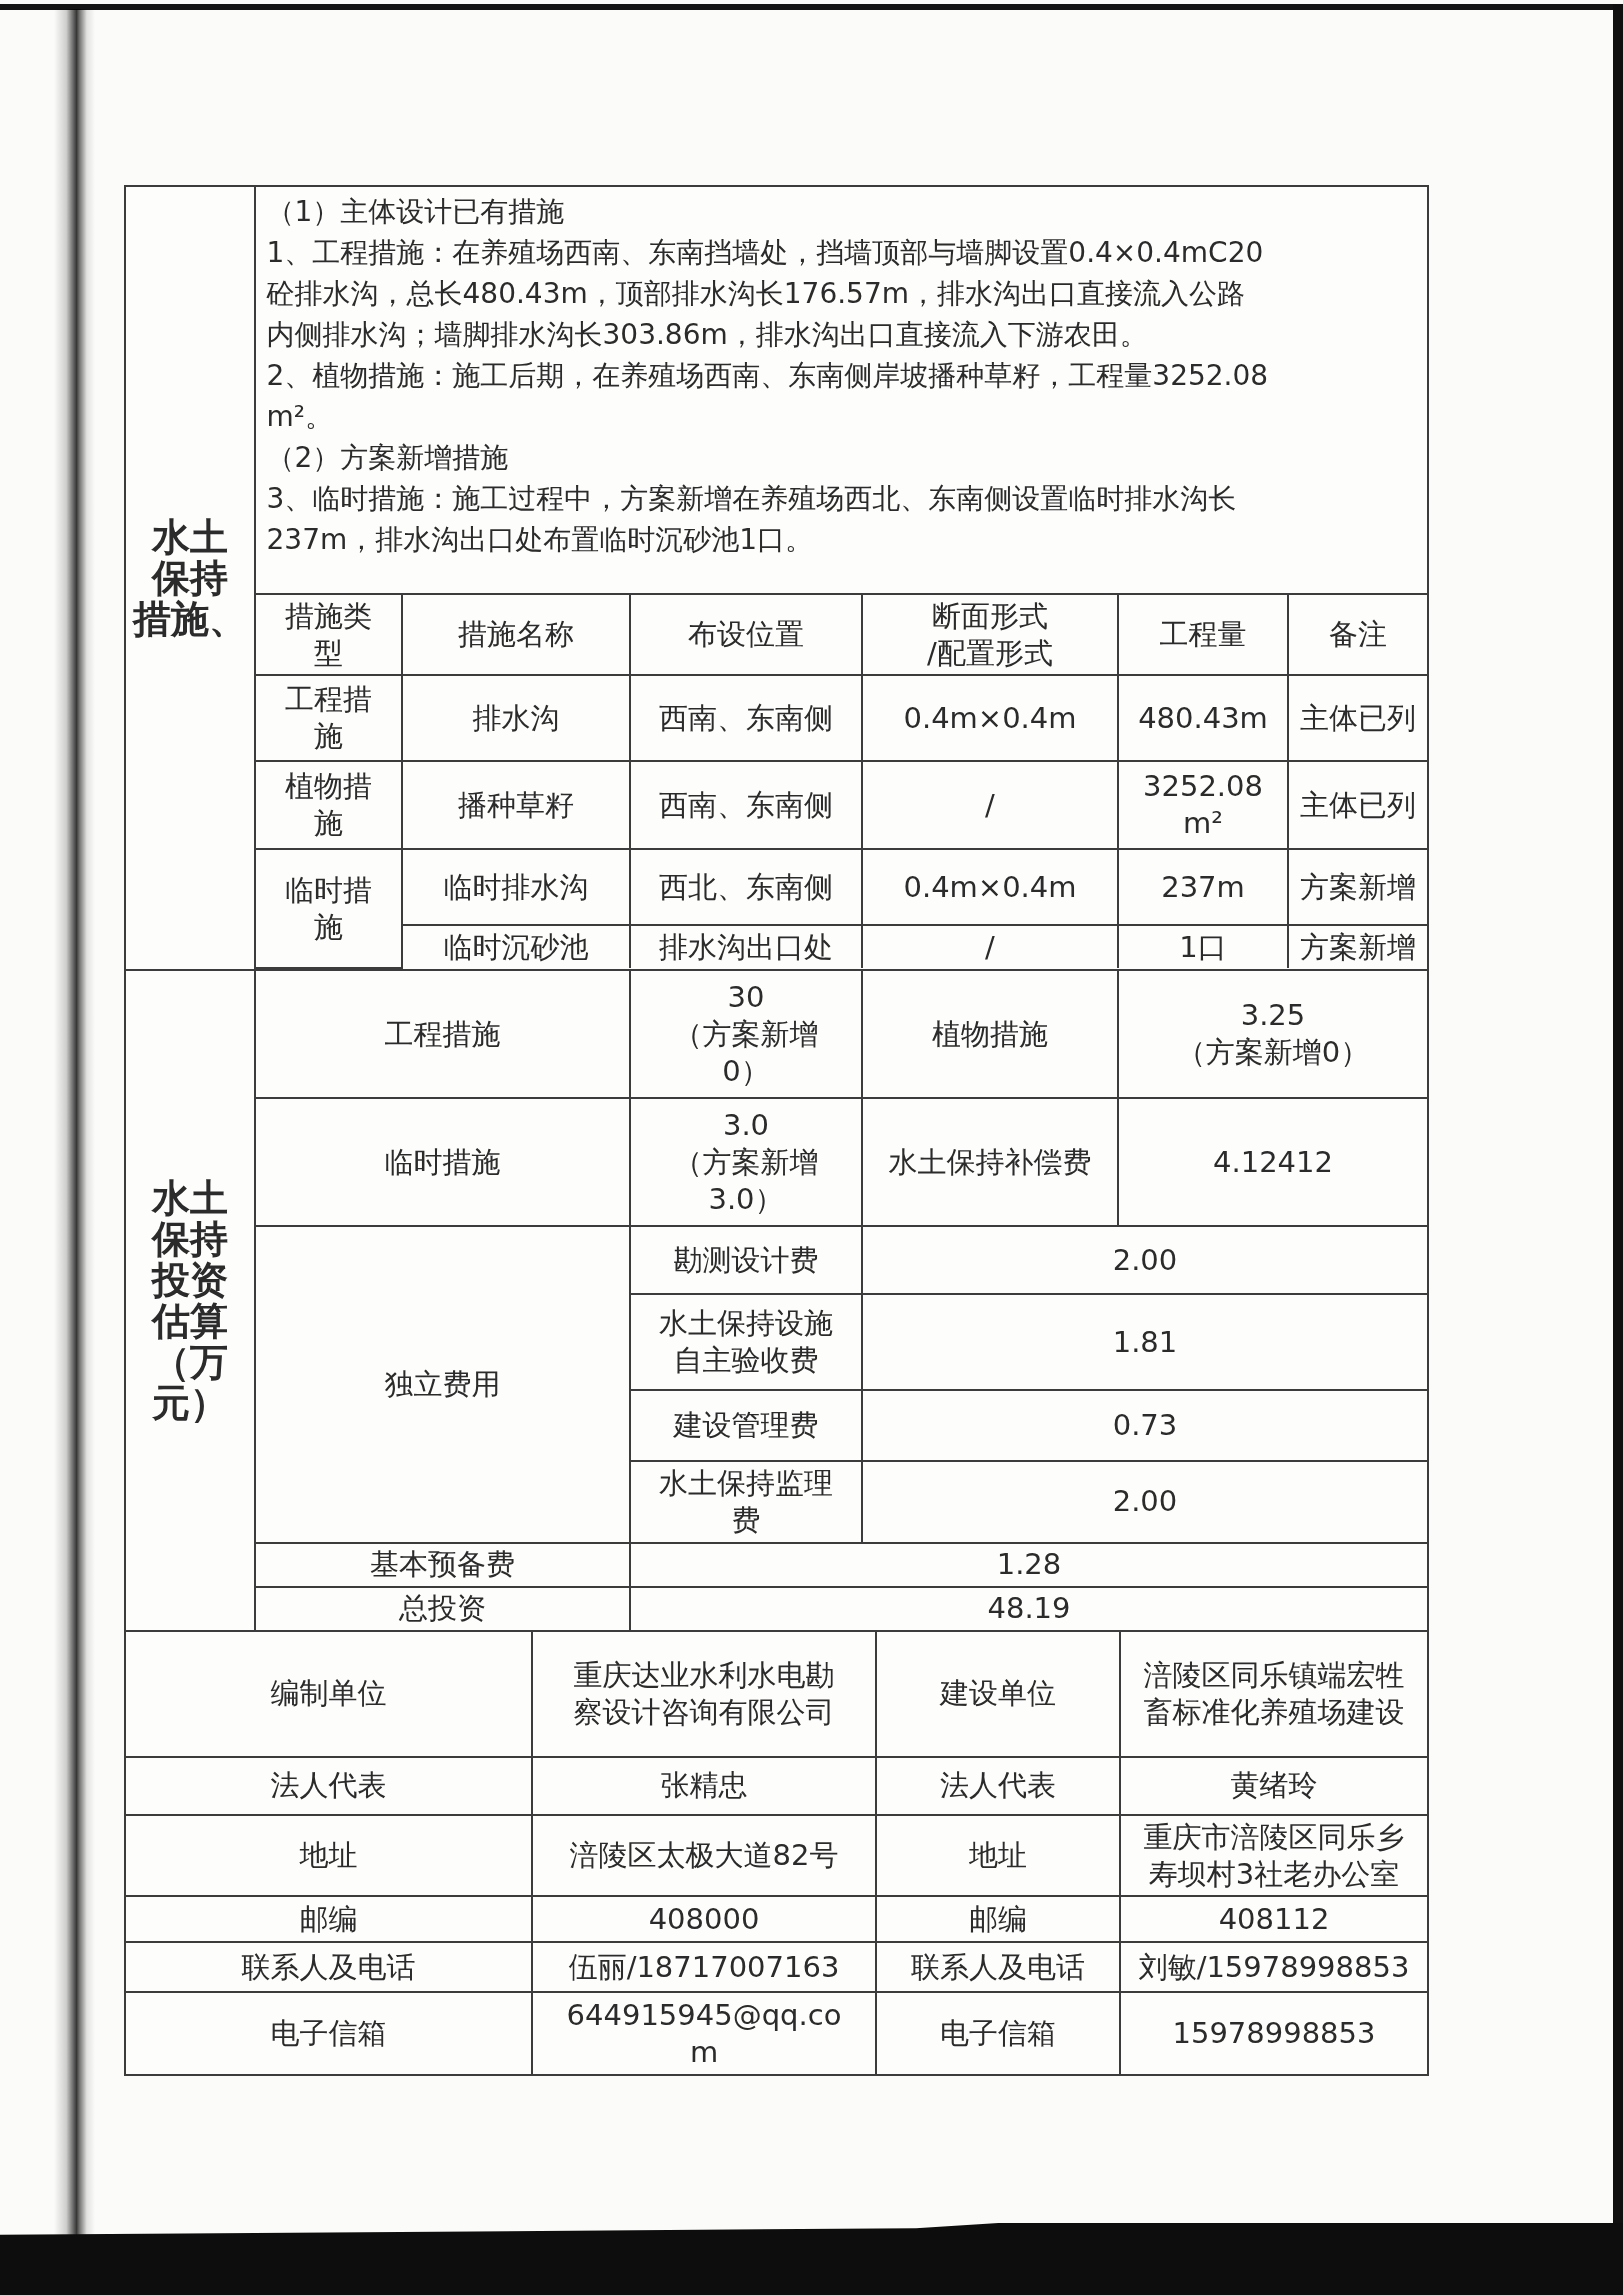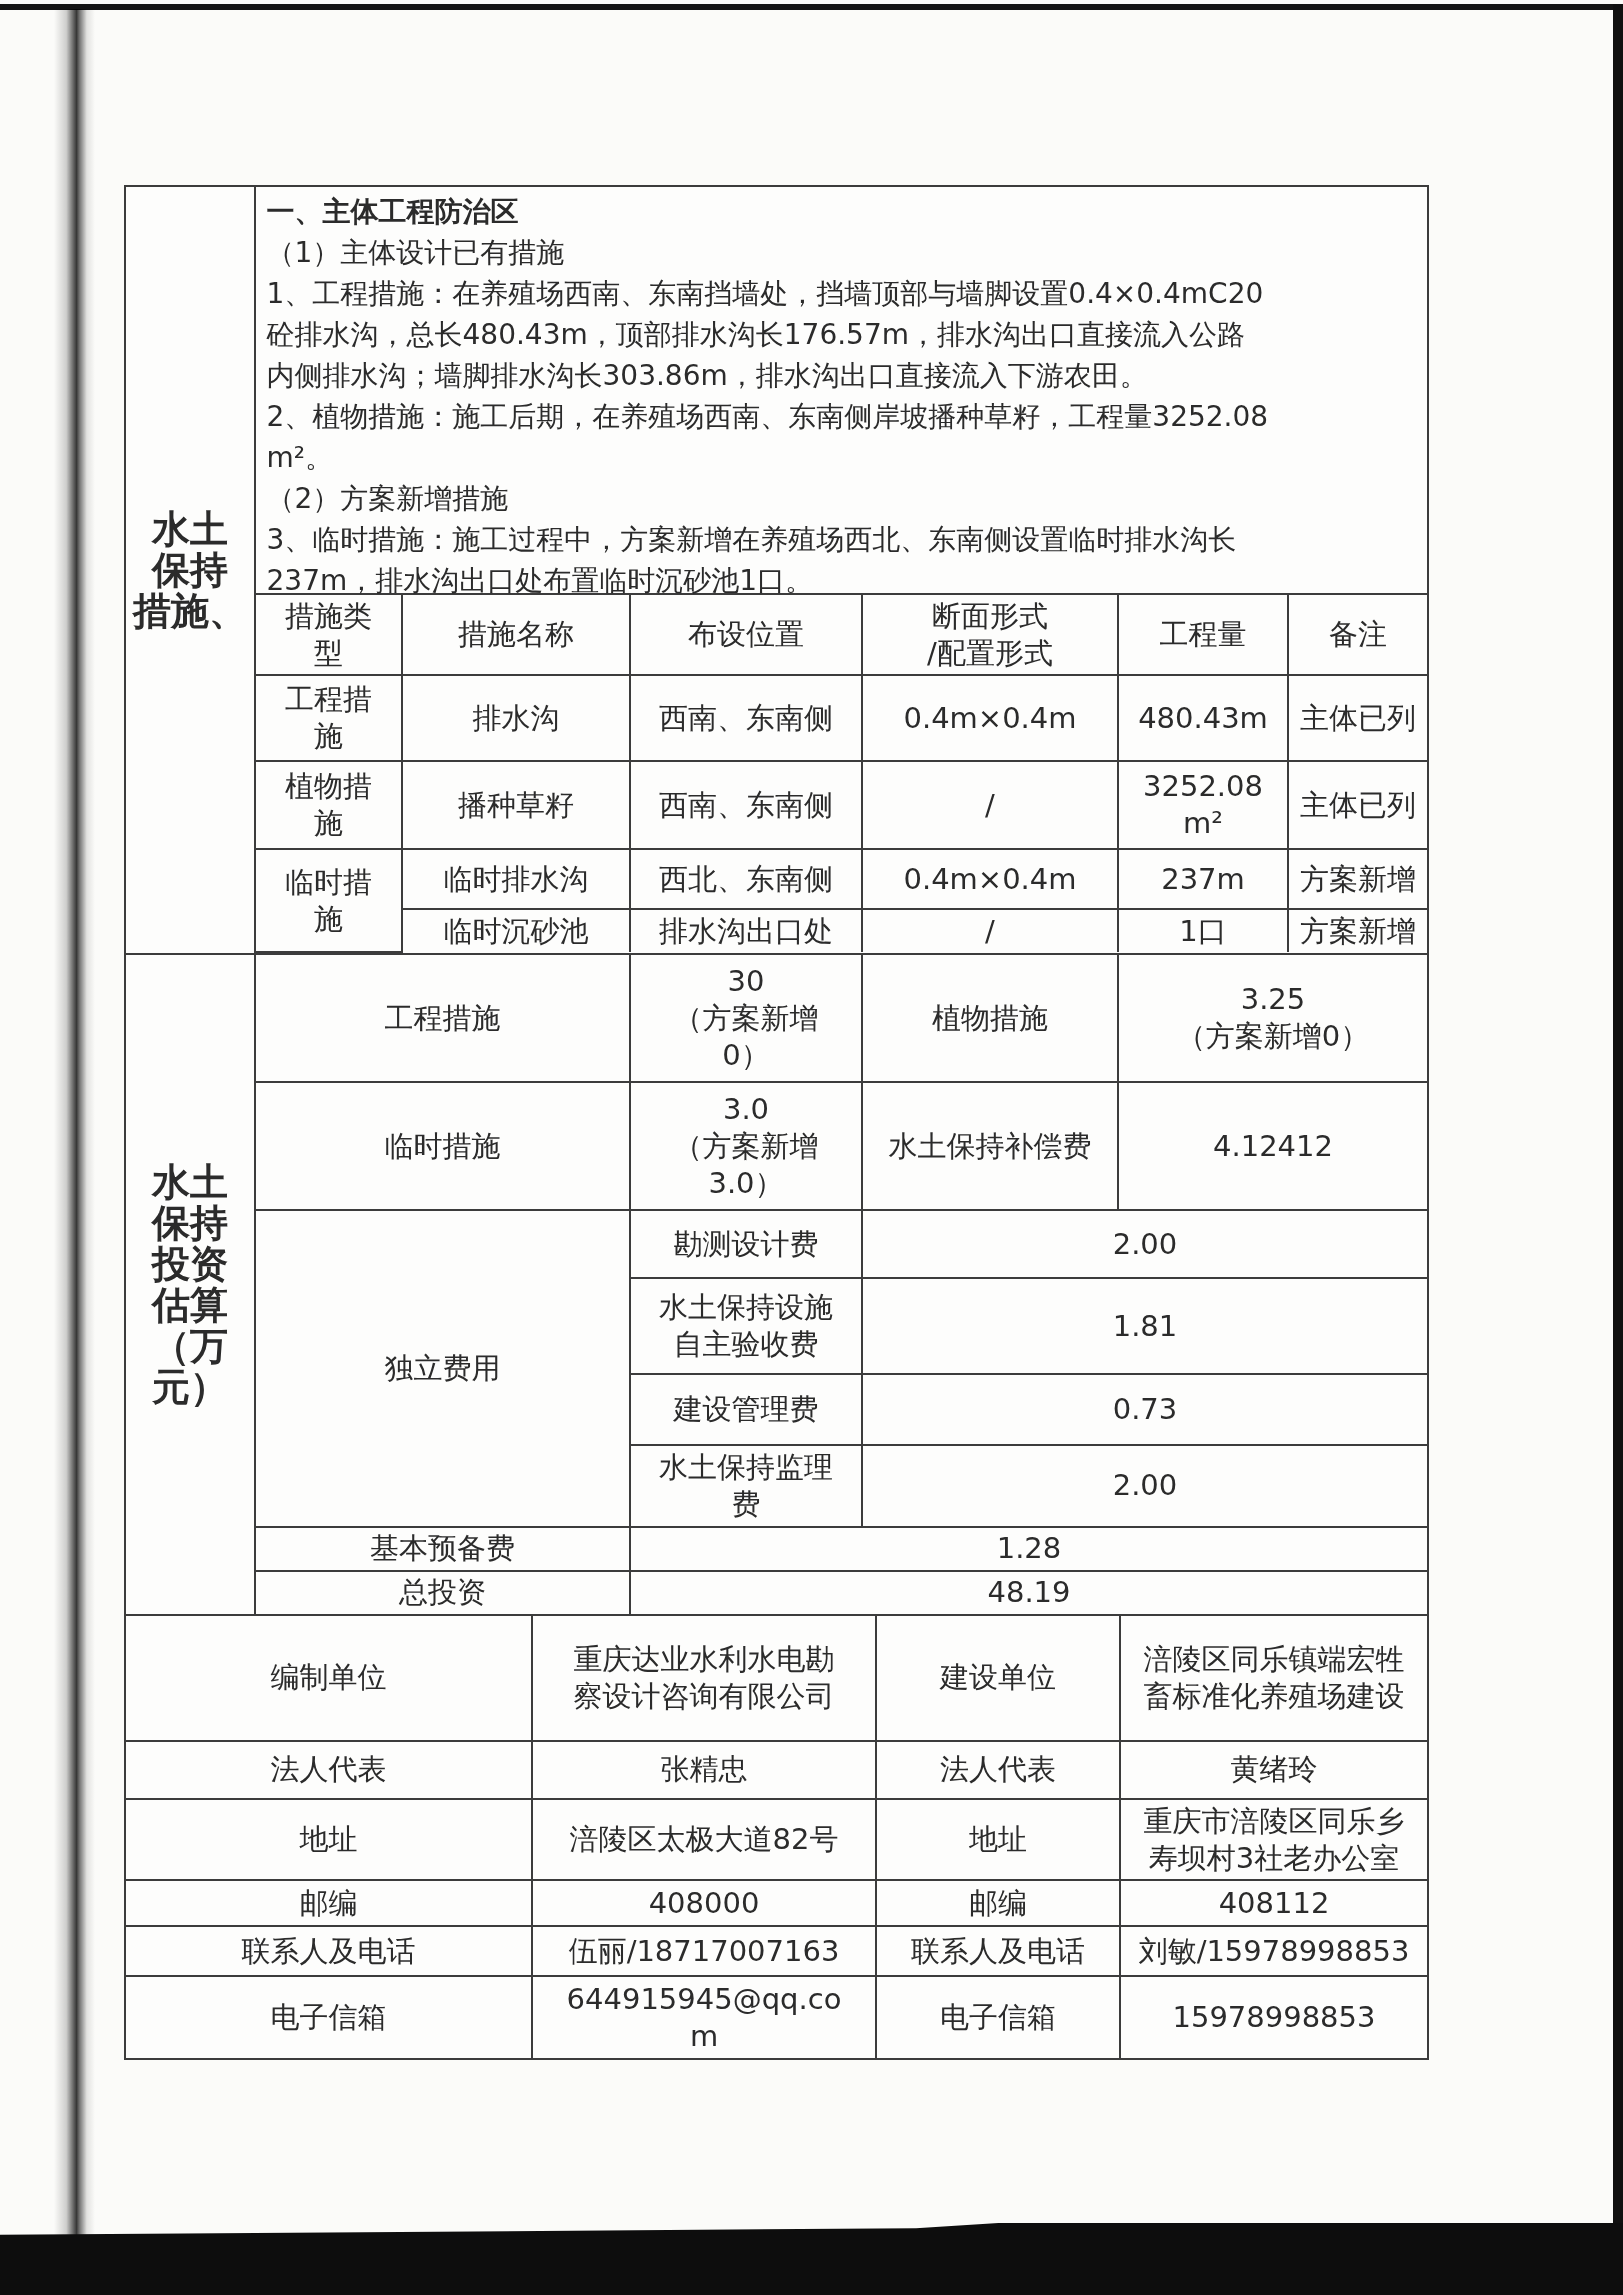--- a/index.html
+++ b/index.html
@@ -48,21 +48,21 @@
     text-align:center;vertical-align:middle;
     font-size:29px;line-height:37px;font-weight:500;
     padding:2.6px 3.9px;white-space:pre-line;overflow:hidden;
   }
   .grid tr:first-child td{border-top:none;}
   .grid td:first-child{border-left:none;}
   .grid td:last-child{border-right:none;}
   .grid tr:last-child td{border-bottom:none;}
   
   .h-head{height:75px;} .h-r1{height:86px;padding-left:16px;} .h-r2{height:88px;}
-  .h-r3{height:60px;}  .h-r4{height:42px;margin-top:48px;}
+  .h-r3{height:76px;}  .h-r4{height:42px;margin-top:48px;}
   
   .h-i1{height:127px;} .h-i2{height:128px;}
   .h-f1{height:68px;} .h-f2{height:96px;} .h-f3{height:71px;} .h-f4{height:80px;}
   .h-res{height:40px;border-radius:21px;} .h-tot{height:43px;}
   
   .h-c1{height:125px;} .h-c2{height:58px;} .h-c3{height:72px;margin-top:32px;}
   .h-c4{height:46px;}  .h-c5{height:50px;} .h-c6{height:82px;}
 </style>
 </head>
 <body>
@@ -74,21 +74,20 @@
   <div class="frame-bottom"></div>
 
   <div class="sheet">
 
     <div class="sec">
       <div class="rowlabel">水土
 保持
 措施、</div>
       <div class="sec-content">
         <div class="textblock">
-          <p class="bold">一、主体工程防治区</p>
           <p>（1）主体设计已有措施</p>
           <p>1、工程措施：在养殖场西南、东南挡墙处，挡墙顶部与墙脚设置0.4×0.4mC20
 砼排水沟，总长480.43m，顶部排水沟长176.57m，排水沟出口直接流入公路
 内侧排水沟；墙脚排水沟长303.86m，排水沟出口直接流入下游农田。</p>
           <p>2、植物措施：施工后期，在养殖场西南、东南侧岸坡播种草籽，工程量3252.08
 m²。</p>
           <p>（2）方案新增措施</p>
           <p>3、临时措施：施工过程中，方案新增在养殖场西北、东南侧设置临时排水沟长
 237m，排水沟出口处布置临时沉砂池1口。</p>
         </div>

